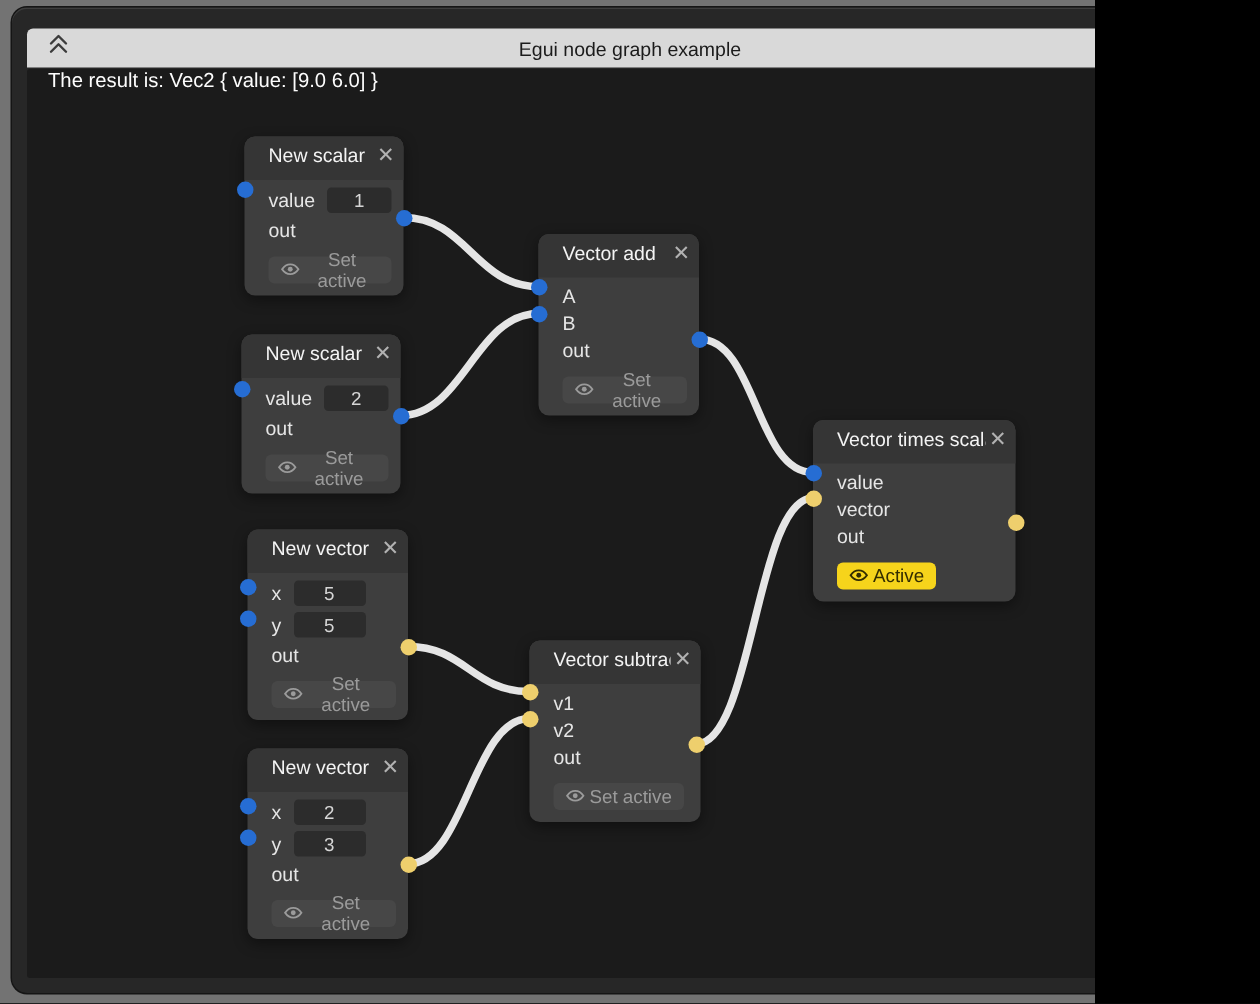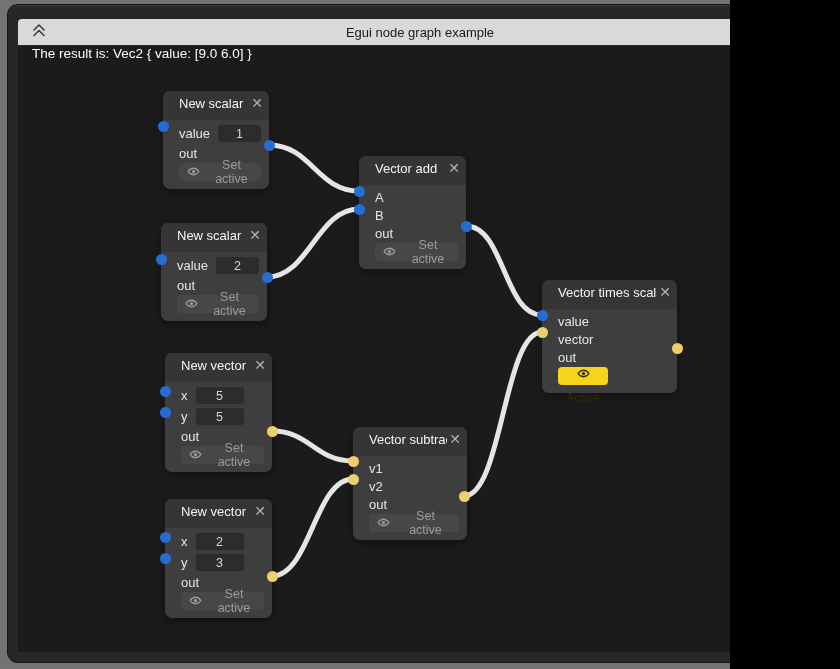--- a/index.html
+++ b/index.html
@@ -23,24 +23,24 @@
                align-items:flex-start;padding:5px 6px 0 16px;overflow:hidden;}
   .node-title{flex:1;white-space:nowrap;overflow:hidden;color:#f4f4f4;}
   .node-close{color:#b2b2b2;font-size:14px;line-height:14px;margin-left:2px;cursor:pointer;flex:0 0 auto;}
   .node-body{padding:3px 8px 8px 16px;}
   .row{height:18px;display:flex;align-items:center;}
   .row.has-input{height:21px;}
   .row-label{color:#e6e6e6;}
   .valuebox{margin-left:8px;width:48px;height:17px;background:#2c2c2c;border-radius:3px;
             display:flex;align-items:center;justify-content:center;color:#d6d6d6;
             font-size:12.5px;cursor:ew-resize;}
-  .btn{margin-top:1px;display:inline-flex;align-items:center;gap:10px;height:18px;
+  .btn{margin-top:9px;display:inline-flex;align-items:center;gap:3px;height:18px;
        padding:0 8px;border:none;border-radius:4px;background:#474747;color:#9b9b9b;
        font-size:12.5px;font-family:inherit;cursor:pointer;}
-  .btn.active{background:#f6d41b;color:#332d00;flex-direction:column;}
+  .btn.active{background:#f6d41b;color:#332d00;}
   .btn svg{flex:0 0 auto;}
   .wires{position:absolute;left:0;top:0;pointer-events:none;}
   .port{position:absolute;width:11px;height:11px;border-radius:50%;cursor:crosshair;}
   .port.scalar{background:#266dd3;}
   .port.vector{background:#eecf6d;}
 </style>
 </head>
 <body>
 
 <div class="page">

